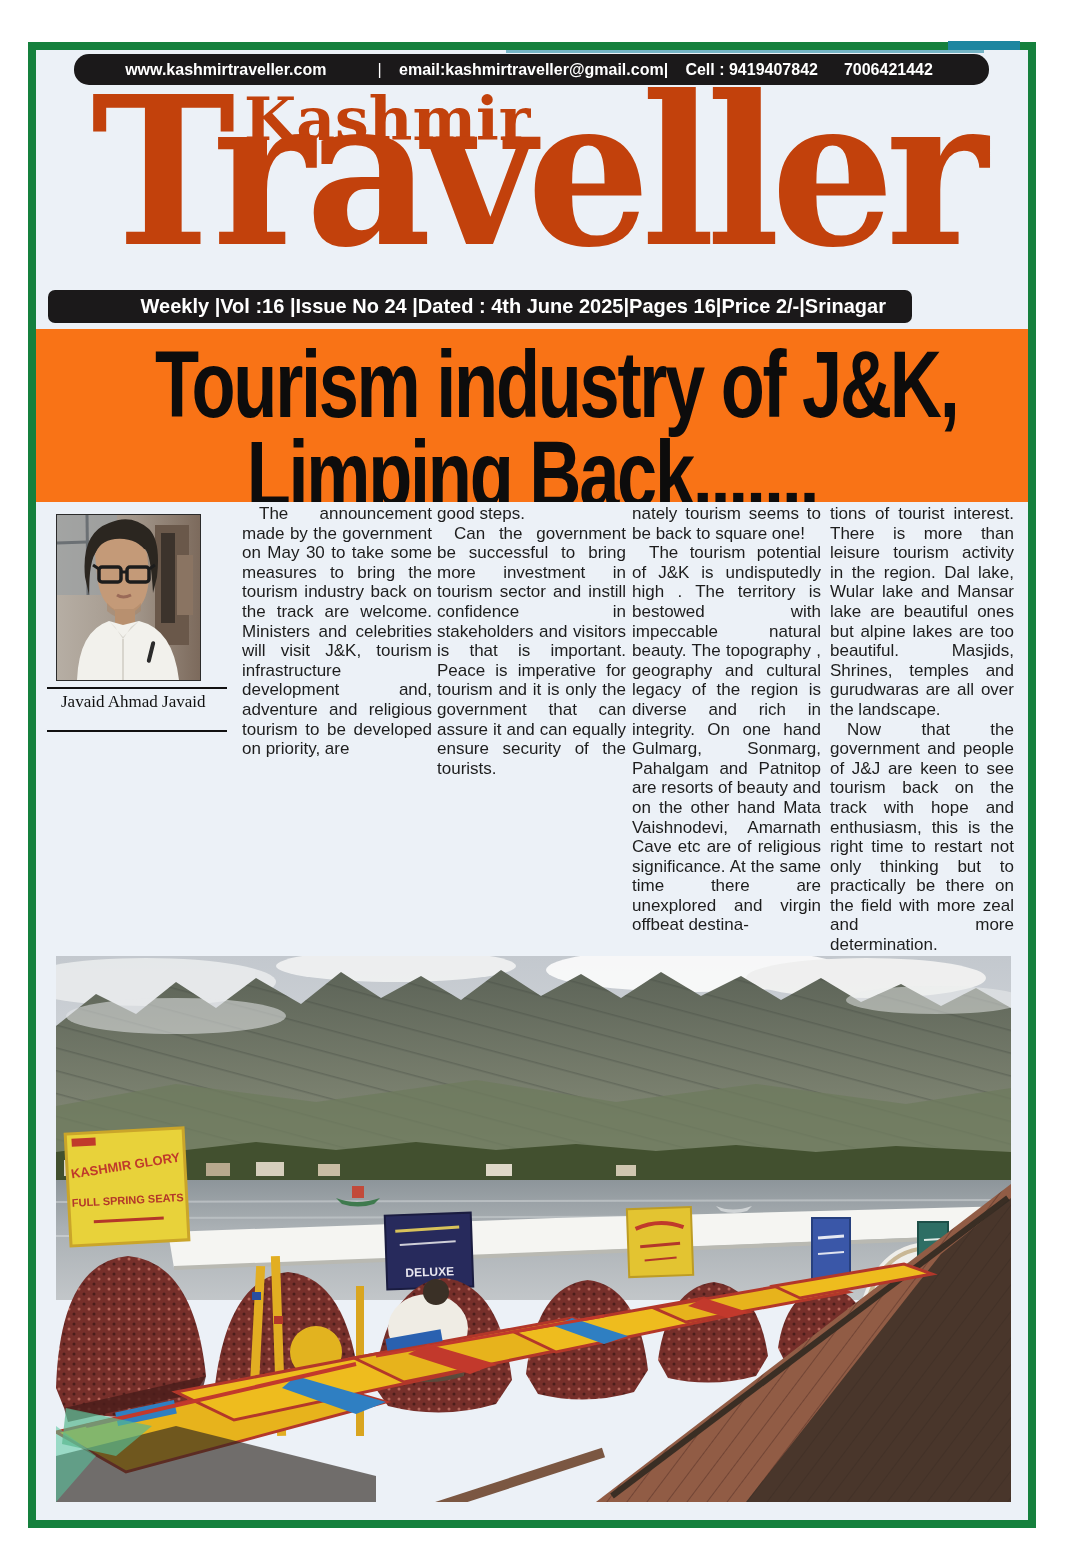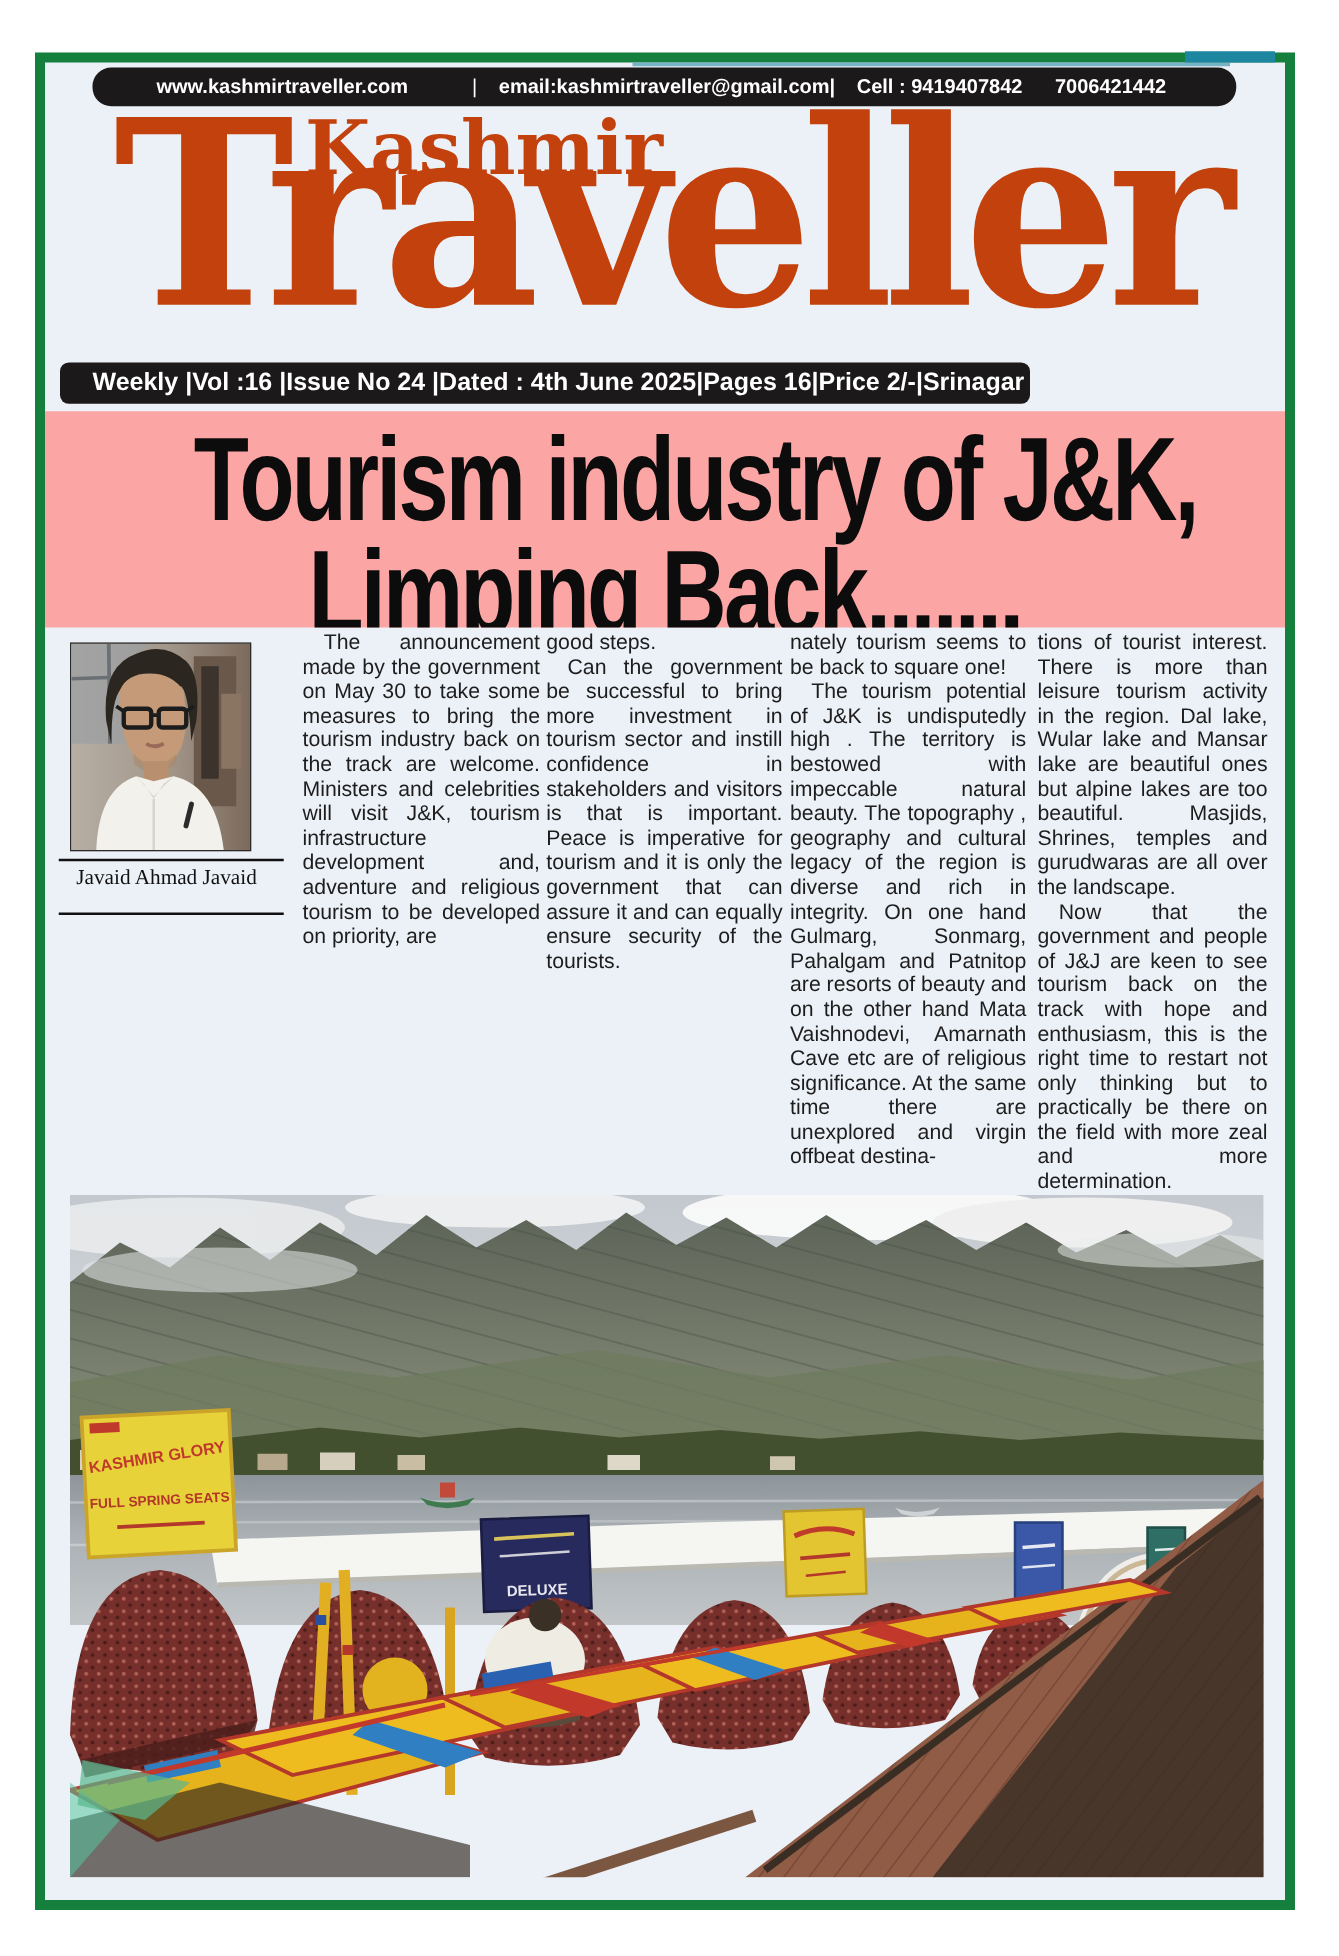--- a/index.html
+++ b/index.html
@@ -10,23 +10,23 @@
   
   .contactbar{position:absolute;top:4px;left:38px;width:915px;height:31px;background:#1b191a;border-radius:15px;display:flex;align-items:center;color:#fff;font-weight:bold;font-size:16px;}
   .contactbar .seg{flex:1;text-align:center;white-space:nowrap;}
   .contactbar .sep{color:#fff;font-weight:normal;}
   .cellgrp{display:flex;gap:26px;justify-content:flex-start;flex:1;}
   
   .masthead{position:absolute;top:0;left:0;width:992px;height:181px;color:#c2410c;}
   .mh-kashmir{position:absolute;left:208px;top:34px;font-family:"DejaVu Serif",serif;font-weight:bold;font-size:60px;letter-spacing:0px;}
   .mh-traveller{position:absolute;left:55px;top:18px;font-family:"DejaVu Serif",serif;font-weight:bold;font-size:198px;line-height:200px;letter-spacing:-9px;transform:scale(0.98,1.04);transform-origin:top left;white-space:nowrap;}
   
-  .infobar{position:absolute;top:240px;left:12px;width:776px;height:33px;background:#1b191a;border-radius:7px;display:flex;align-items:center;justify-content:flex-start;padding:0 26px;box-sizing:border-box;color:#fff;font-weight:bold;font-size:20px;white-space:nowrap;}
-  
-  .headline{position:absolute;top:279px;left:0;width:992px;height:173px;background:#fca5a5;text-align:center;overflow:hidden;}
+  .infobar{position:absolute;top:240px;left:12px;width:864px;height:33px;background:#1b191a;border-radius:7px;display:flex;align-items:center;justify-content:flex-end;padding:0 26px;box-sizing:border-box;color:#fff;font-weight:bold;font-size:20px;white-space:nowrap;}
+  
+  .headline{position:absolute;top:279px;left:0;width:992px;height:173px;background:#f97316;text-align:center;overflow:hidden;}
   .hl-line{display:block;font-weight:bold;color:#0d0c0c;font-size:95px;line-height:82px;letter-spacing:-3px;transform:scaleX(0.76);transform-origin:center;white-space:nowrap;}
   .hl-line.l1{margin-top:14px;}
   .hl-line.l2{margin-top:8px;}
   
   .article{position:absolute;top:454px;left:0;width:992px;height:452px;color:#1d1d1d;}
   .col{position:absolute;top:0;height:452px;font-size:17px;line-height:19.6px;text-align:justify;}
   .col p{margin:0;}
   .col p.ind{text-indent:17px;}
   .col1{left:11px;width:192px;}
   .col2{left:206px;width:190px;}

